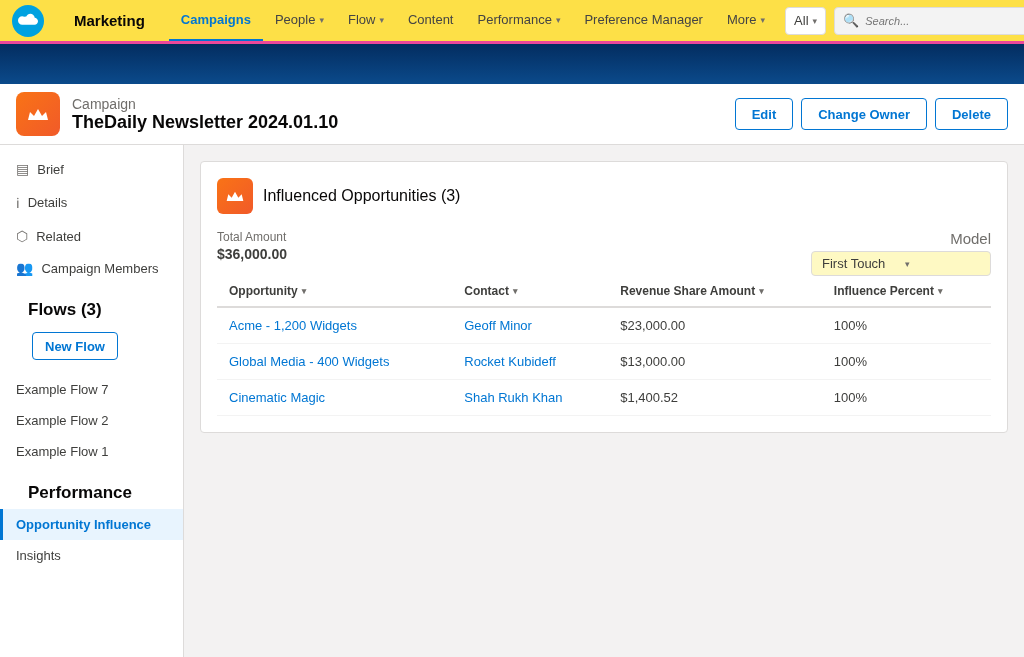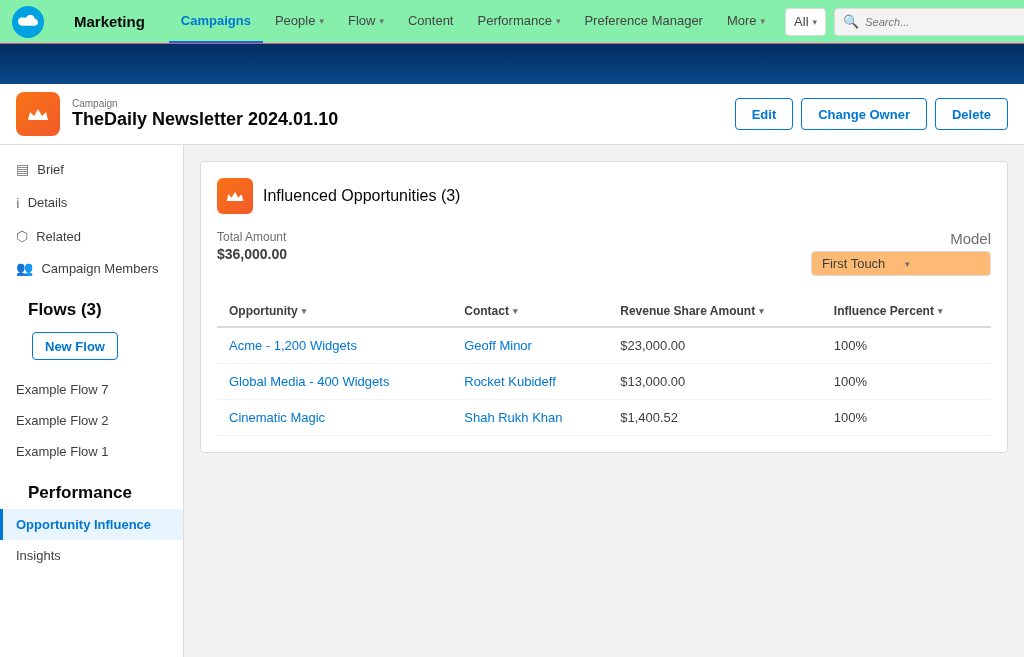--- a/index.html
+++ b/index.html
@@ -1,21 +1,21 @@
 <!DOCTYPE html>
 <html><head>
   <meta charset="utf-8">
   <style>
     * { box-sizing: border-box; margin: 0; padding: 0; }
     body { font-family: 'Salesforce Sans', Arial, sans-serif; font-size: 13px; background: #f3f3f3; color: #3e3e3c; }
 
     
     .top-nav {
-      background: #86efac;
-      border-bottom: 1px solid #ec4899;
+      background: #fde047;
+      border-bottom: 3px solid #ec4899;
       display: flex;
       align-items: center;
       height: 44px;
       padding: 0 12px;
       gap: 8px;
       position: relative;
     }
     .salesforce-logo {
       width: 32px; height: 32px;
       background: #00a1e0;
@@ -94,21 +94,21 @@
     }
     .campaign-icon-wrap {
       width: 44px; height: 44px;
       background: linear-gradient(135deg, #f97316 0%, #f15a29 100%);
       border-radius: 8px;
       display: flex; align-items: center; justify-content: center;
       flex-shrink: 0;
     }
     .campaign-icon-wrap svg { width: 24px; height: 24px; }
     .campaign-title-group { margin-left: 12px; }
-    .campaign-label { font-size: 10px; color: #706e6b; }
+    .campaign-label { font-size: 14px; color: #706e6b; }
     .campaign-name { font-size: 18px; font-weight: 700; color: #080707; }
     .campaign-header-left { display: flex; align-items: center; }
     .campaign-header-btns { display: flex; gap: 8px; }
     .btn {
       padding: 0 16px; height: 32px; border-radius: 4px;
       font-size: 13px; cursor: pointer; font-weight: 600;
       display: flex; align-items: center;
     }
     .btn-outline {
       background: #fff; border: 1px solid #0176d3; color: #0176d3;
@@ -171,30 +171,30 @@
     }
     .card-icon {
       width: 36px; height: 36px;
       background: linear-gradient(135deg, #f97316 0%, #f15a29 100%);
       border-radius: 6px;
       display: flex; align-items: center; justify-content: center;
     }
     .card-title { font-size: 16px; font-weight: 400; color: #080707; }
     .summary-row {
       display: flex; justify-content: space-between; align-items: flex-start;
-      margin-bottom: 20px;
+      margin-bottom: 0;
     }
     .summary-label { font-size: 12px; color: #706e6b; margin-bottom: 2px; }
     .summary-value { font-size: 14px; font-weight: 600; color: #3e3e3c; }
     .model-section { display: flex; flex-direction: column; align-items: flex-end; gap: 4px; }
     .model-label { font-size: 15px; color: #706e6b; }
     .model-select {
       display: flex; align-items: center; gap: 8px;
       border: 1px solid #dddbda; border-radius: 4px;
-      padding: 4px 10px; min-width: 180px; background: #fdba74;
+      padding: 4px 10px; min-width: 180px; background: #fef9c3;
       cursor: pointer; font-size: 13px; color: #3e3e3c;
     }
     .model-select span { flex: 1; }
 
     
     .data-table { width: 100%; border-collapse: collapse; }
     .data-table thead tr { border-bottom: 2px solid #dddbda; }
     .data-table th {
       padding: 8px 12px; text-align: left;
       font-size: 12px; font-weight: 700; color: #3e3e3c;

